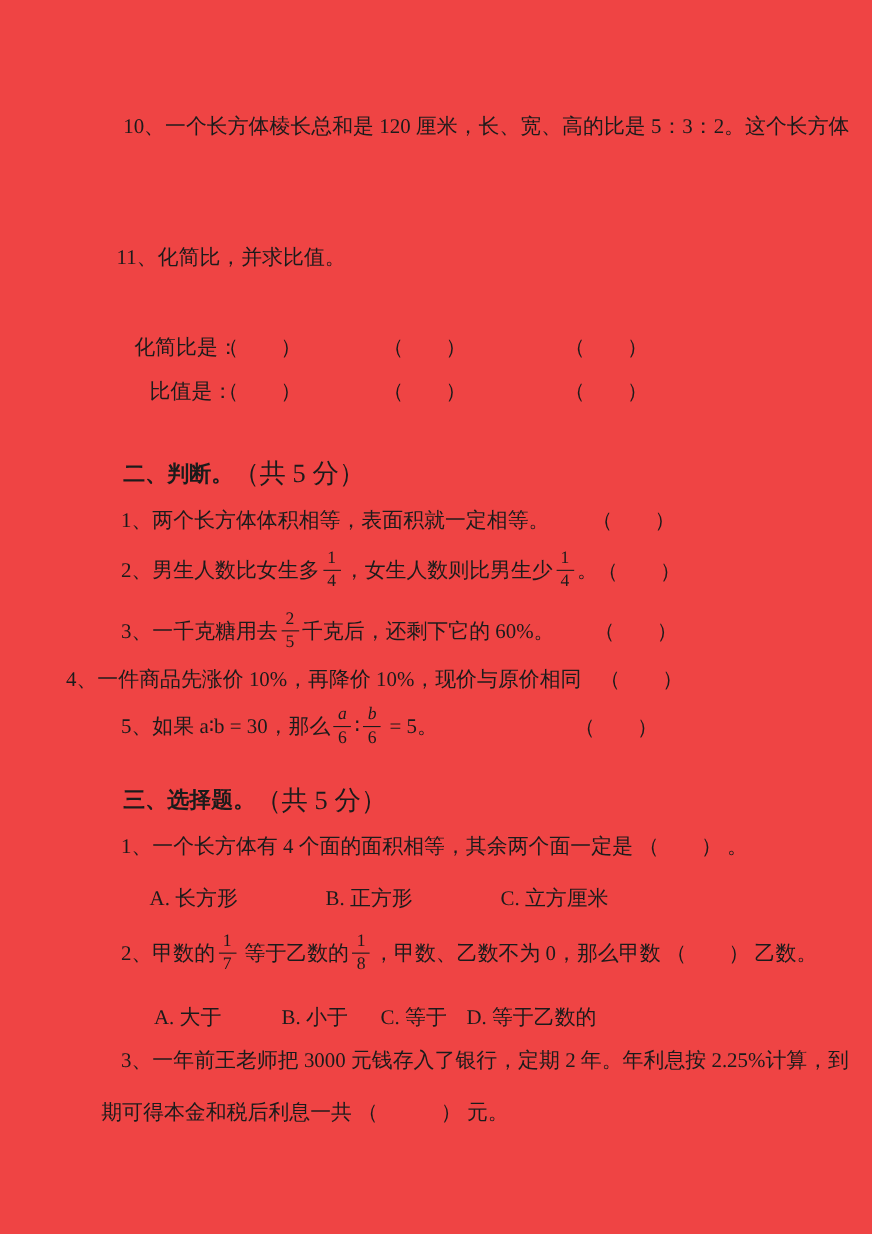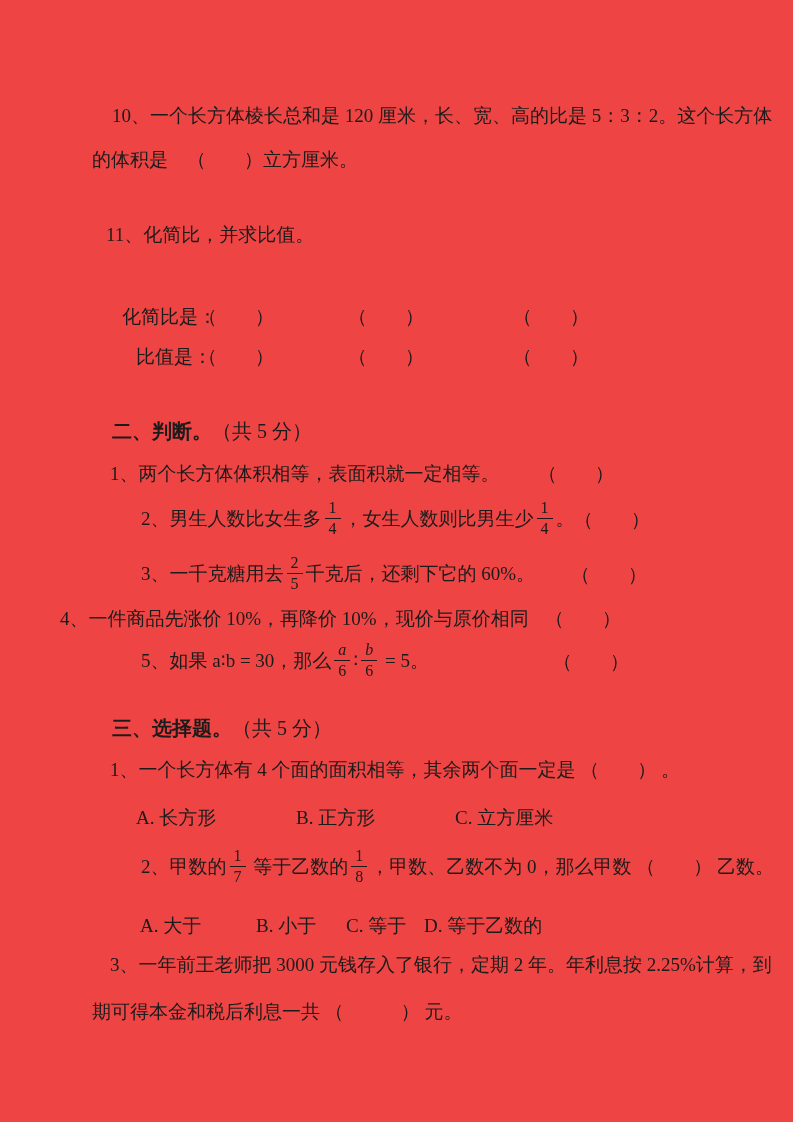--- a/index.html
+++ b/index.html
@@ -12,49 +12,46 @@
     overflow:hidden;
   }
   .ln {
     position:absolute; left:0; right:0;
     display:flex; align-items:center;
     height:26px;
     font-size:19px; line-height:26px;
     white-space:nowrap;
     margin:0;
   }
-  .ln.tall { height:52px;margin-left:31px; }
+  .ln.tall { height:52px; }
   .txt { display:inline-block; }
   .abs {
     position:absolute; top:50%;
     transform:translateY(-50%);
     white-space:nowrap;
   }
   .bold { font-weight:bold; font-size:20px; }
-  .note { font-size:20px; }
+  .note { font-size:24px; }
   .frac {
     display:inline-block; vertical-align:middle;
     text-align:center;
     font-size:16px; line-height:1.12;
     margin:0 3px 4px 3px;
   }
   .frac .num { display:block; border-bottom:1px solid #1b1b1b; padding:0 4px 1px 4px; }
   .frac .den { display:block; padding-top:1px; }
   .var { font-style:italic; }
 </style>
 </head>
 <body>
 
 <div class="page">
 
   <div class="ln" style="top:103px">
     <span class="txt" style="margin-left:112px">10、一个长方体棱长总和是 120 厘米，长、宽、高的比是 5：3：2。这个长方体</span>
-  </div>
-  <div class="ln" style="top:147px">
-    <span class="txt" style="margin-left:92px">的体积是　（　　）立方厘米。</span>
   </div>
 
   <div class="ln" style="top:222px">
     <span class="txt" style="margin-left:106px">11、化简比，并求比值。</span>
   </div>
   <div class="ln" style="top:304px">
     <span class="abs" style="left:122px">化简比是：</span>
     <span class="abs" style="left:198px">（　　）</span>
     <span class="abs" style="left:348px">（　　）</span>
     <span class="abs" style="left:513px">（　　）</span>

